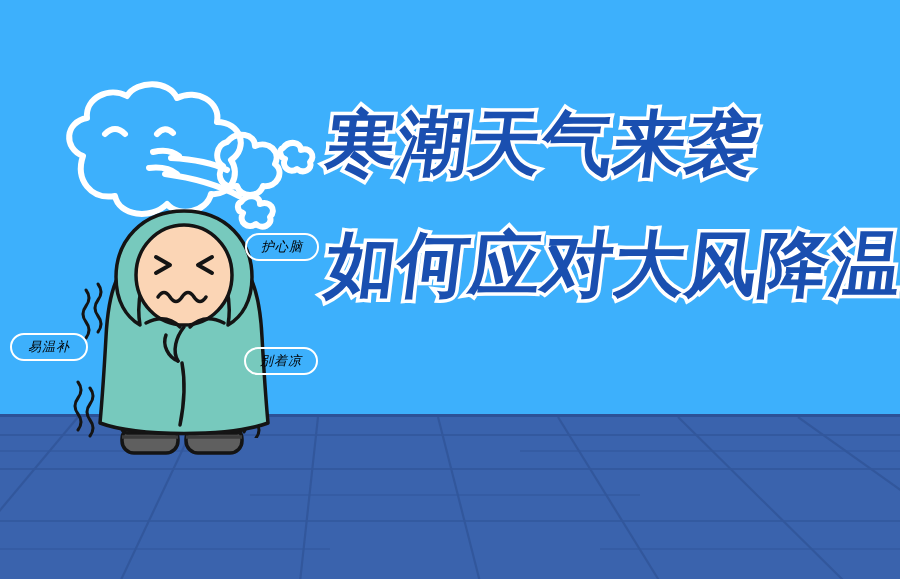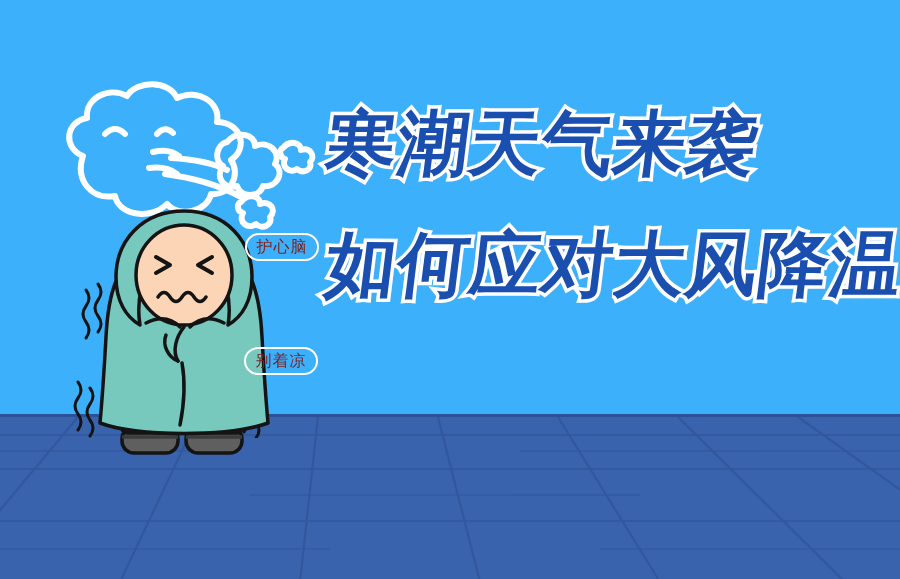--- a/index.html
+++ b/index.html
@@ -67,28 +67,29 @@
     transform: skewX(-7deg);
     transform-origin: left bottom;
   }
 
   
   .badge {
     position: absolute;
     box-sizing: border-box;
     border: 2px solid #ffffff;
     border-radius: 999px;
-    color: #7f1d1d;
-    font-size: 16px;
+    color: #000000;
+    font-size: 13px;
     letter-spacing: 1px;
     display: flex;
     align-items: center;
     justify-content: center;
     height: 28px;
     background: transparent;
+    font-style: italic;
   }
   .badge-huxinnao { left: 245px; top: 233px; width: 74px; }
   .badge-yiwenbu  { left: 10px;  top: 333px; width: 78px; }
   .badge-biezhaoliang { left: 244px; top: 347px; width: 74px; }
 
   
   .art { position: absolute; left: 0; top: 0; }
 </style>
 </head>
 <body>
@@ -228,17 +229,20 @@
   </svg>
 
   <div class="headline-block">
     <div class="headline headline-1">寒潮天气来袭</div>
     <div class="headline headline-2">如何应对大风降温</div>
   </div>
 
   <div class="badge badge-huxinnao">
     <span>护心脑</span>
   </div>
+  <div class="badge badge-yiwenbu">
+    <span>易温补</span>
+  </div>
   <div class="badge badge-biezhaoliang">
     <span>别着凉</span>
   </div>
 
 </div>
 
 </body></html>

